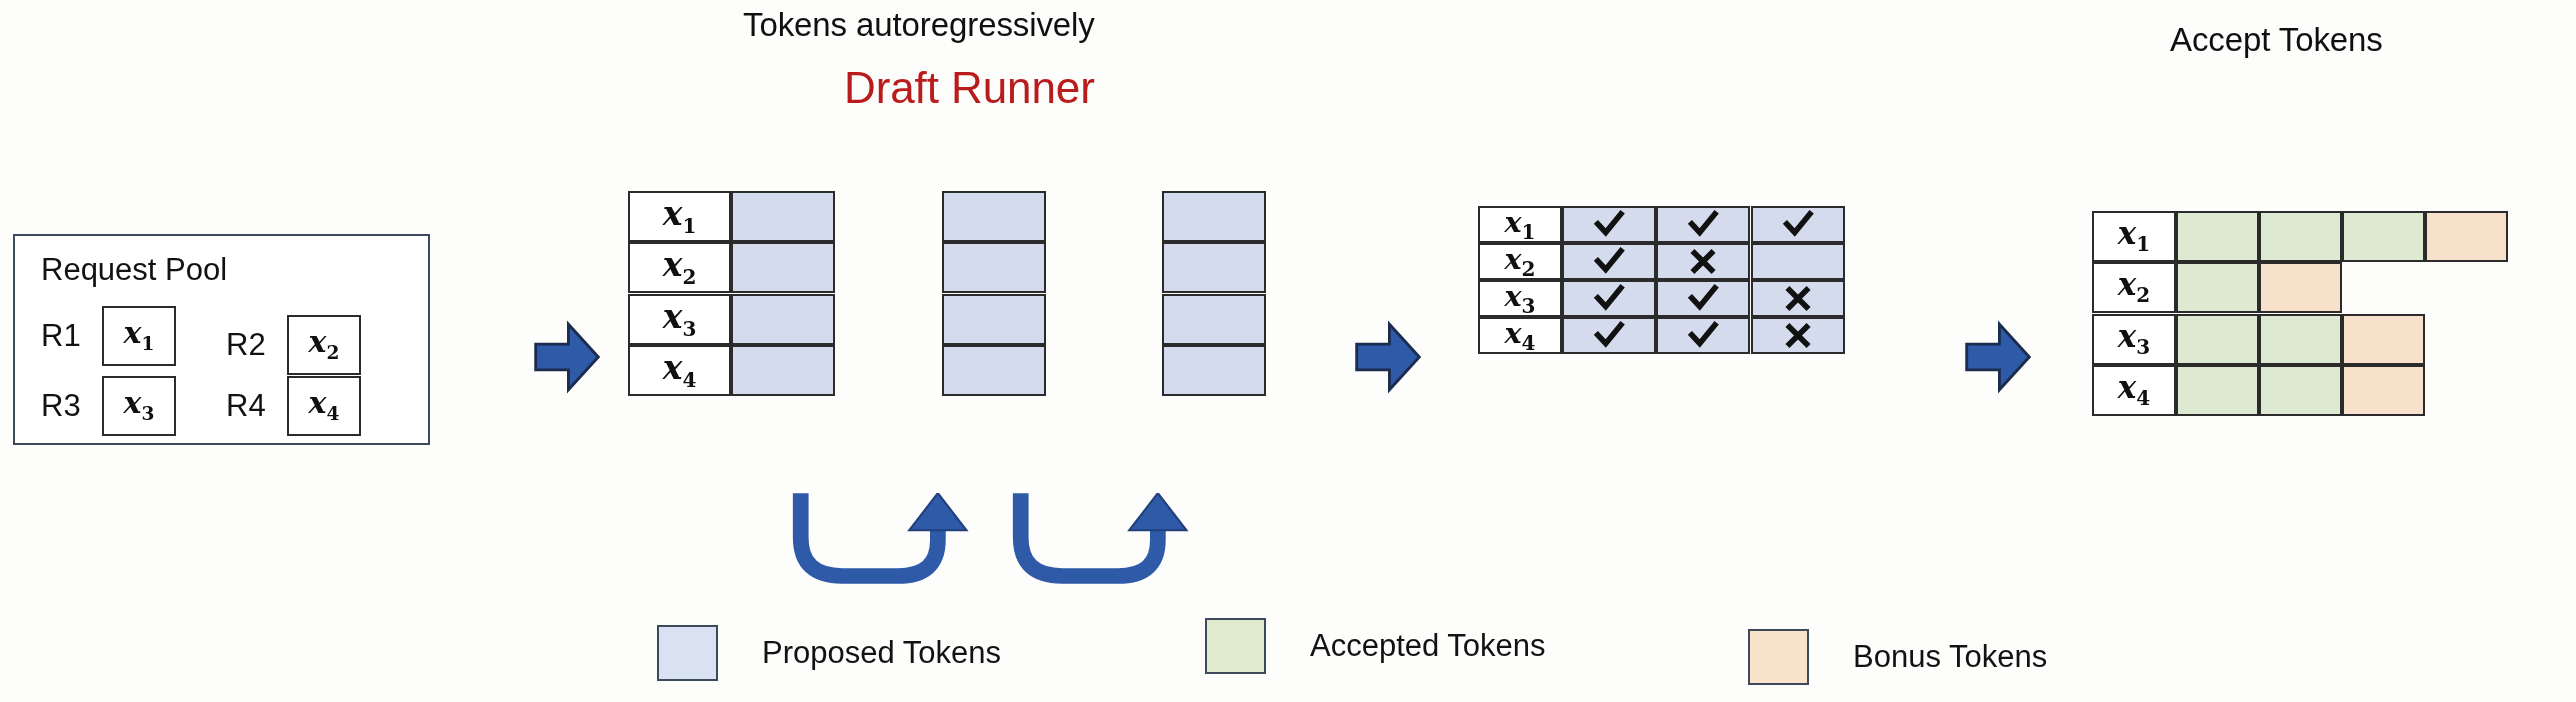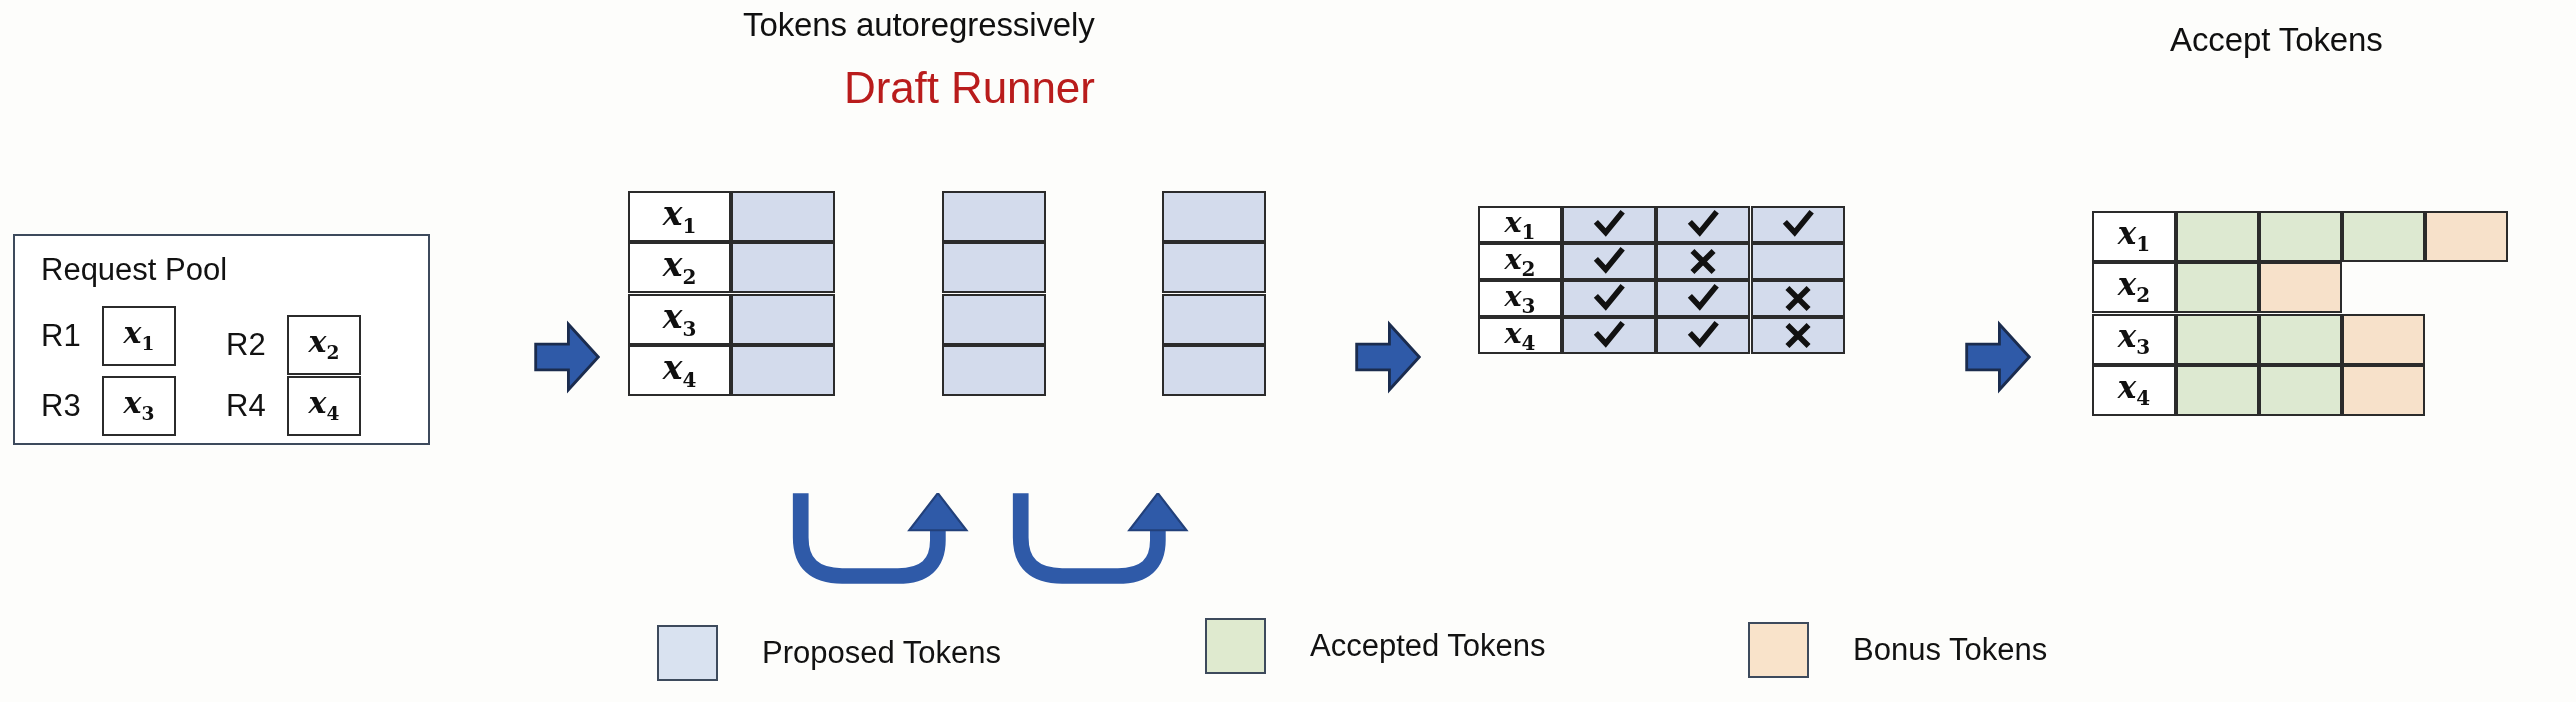--- a/index.html
+++ b/index.html
@@ -370,20 +370,20 @@
 
   <div id="legend">
     <div class="legend-item" style="left:657px; top:7.1px;">
       <span class="legend-swatch" style="background:#d9e2f0;"></span>
       <span class="legend-label">Proposed Tokens</span>
     </div>
     <div class="legend-item" style="left:1205px; top:0;">
       <span class="legend-swatch" style="background:#dfeacf;"></span>
       <span class="legend-label">Accepted Tokens</span>
     </div>
-    <div class="legend-item" style="left:1748px; top:4px;">
+    <div class="legend-item" style="left:1748px; top:11px;">
       <span class="legend-swatch" style="background:#f9e3ca;"></span>
       <span class="legend-label">Bonus Tokens</span>
     </div>
   </div>
 
 </div>
 
 
 </body></html>

